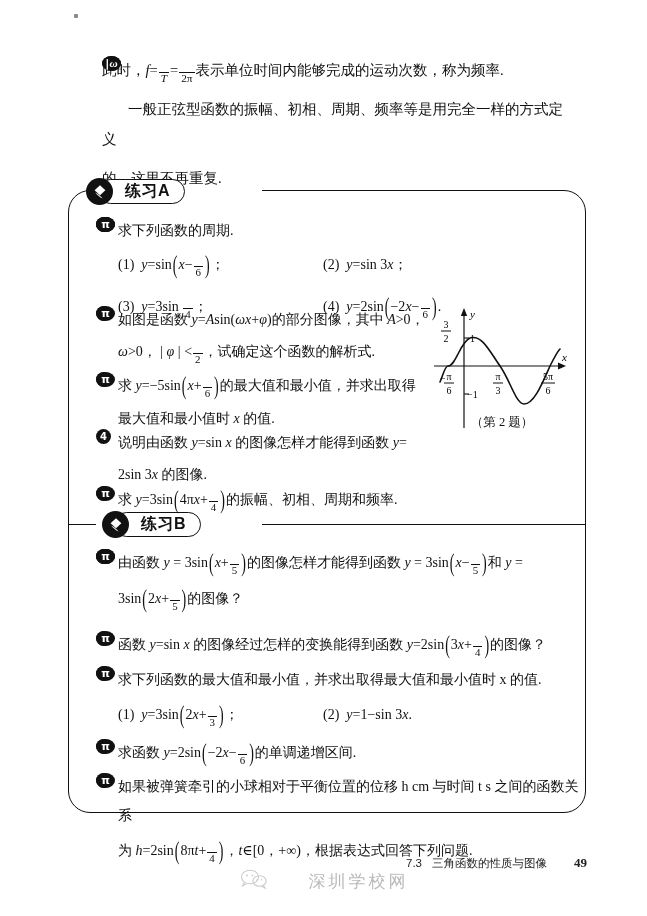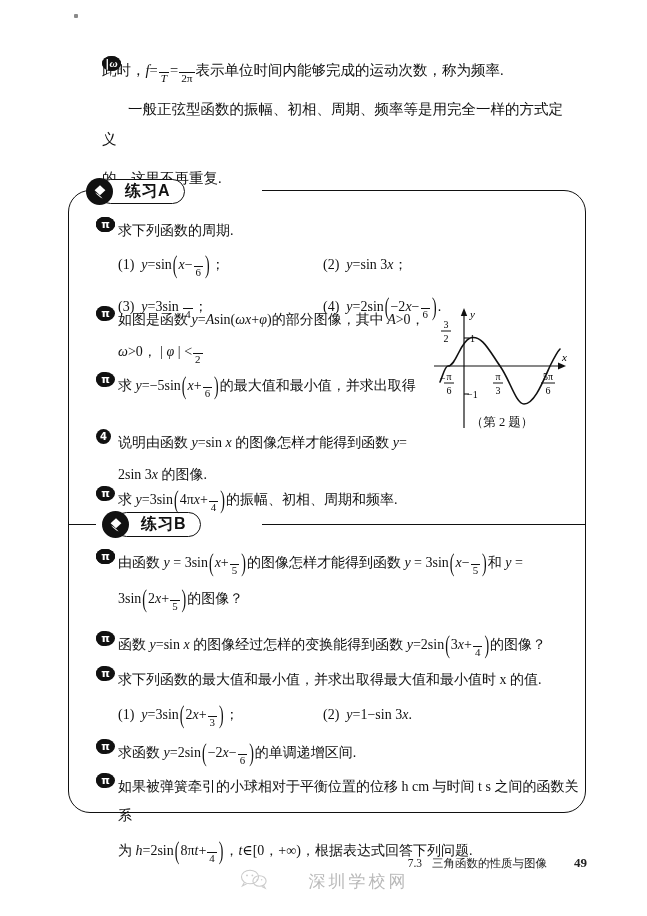--- a/index.html
+++ b/index.html
@@ -86,21 +86,21 @@
     text-align:center;font-size:12.5px;
   }
 
   
   .footer{
     position:absolute;left:0;top:855px;width:647px;
     display:flex;justify-content:flex-end;align-items:baseline;
     padding-right:60px;box-sizing:border-box;
     font-size:11.5px;color:#222;
   }
-  .footer .sec{margin-right:10px;font-family:Liberation Serif, serif;}
+  .footer .sec{margin-right:10px;font-family:Liberation Sans, sans-serif;}
   .footer .ttl{margin-right:27px;}
   .footer .pg{font-family:Liberation Serif, serif;font-weight:bold;font-size:13px;}
 
   .watermark{
     position:absolute;left:0;top:868px;width:647px;
     display:flex;justify-content:center;align-items:center;gap:40px;
     color:#b9b9b9;
   }
   .watermark .wtxt{font-size:17px;letter-spacing:3px;color:#b9b9b9;}
   .speck{position:absolute;left:74px;top:14px;width:4px;height:4px;background:#8a8a8a;border-radius:1px;}
@@ -187,21 +187,21 @@
   <div class="item" style="left:96px;top:305px;width:330px;">
     <span class="num">2</span>
     <div class="body">
       <div>
         <span class="cn">如图是函数</span>&nbsp;<span class="m">y</span><span class="up">=</span><span class="m">A</span><span class="up">sin(</span><span class="m">ωx</span><span class="up">+</span><span class="m">φ</span><span class="up">)</span><span class="cn">的部分图像，其中</span>&nbsp;<span class="m">A</span><span class="up">&gt;</span><span class="up">0</span><span class="cn">，</span>
       </div>
       <div style="margin-top:3px;">
         <span class="m">ω</span><span class="up">&gt;</span><span class="up">0</span><span class="cn">，</span>&nbsp;<span class="up">|</span>&nbsp;<span class="m">φ</span>&nbsp;<span class="up">|</span>&nbsp;<span class="up">&lt;</span><span class="frac">
             <span class="num up">π</span>
             <span class="den up">2</span>
-          </span>
+          </span><span class="cn">，试确定这个函数的解析式.</span>
       </div>
     </div>
   </div>
 
   <div class="figure">
     <svg width="140" height="128" viewBox="0 0 140 128" aria-hidden="true">
 
       <line x1="2" y1="62" x2="128" y2="62" stroke="#111" stroke-width="1.2"></line>
       <polygon points="134,62 126,58.6 126,65.4" fill="#111"></polygon>
 
@@ -247,20 +247,23 @@
   <div class="figcap cn">（第 2 题）</div>
 
   <div class="item" style="left:96px;top:371px;width:330px;">
     <span class="num">3</span>
     <div class="body">
       <div>
         <span class="cn">求</span>&nbsp;<span class="m">y</span><span class="up">=</span><span class="up">−5sin</span><span class="paren">(</span><span class="m">x</span><span class="up">+</span><span class="frac">
             <span class="num up">π</span>
             <span class="den up">6</span>
           </span><span class="paren">)</span><span class="cn">的最大值和最小值，并求出取得</span>
+      </div>
+      <div style="margin-top:3px;">
+        <span class="cn">最大值和最小值时</span>&nbsp;<span class="m">x</span>&nbsp;<span class="cn">的值.</span>
       </div>
     </div>
   </div>
 
   <div class="item" style="left:96px;top:428px;width:330px;">
     <span class="num">4</span>
     <div class="body">
       <div>
         <span class="cn">说明由函数</span>&nbsp;<span class="m">y</span><span class="up">=</span><span class="up">sin</span>&nbsp;<span class="m">x</span>&nbsp;<span class="cn">的图像怎样才能得到函数</span>&nbsp;<span class="m">y</span><span class="up">=</span>
       </div>

